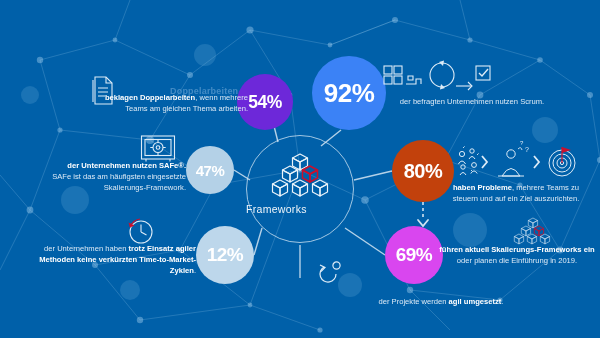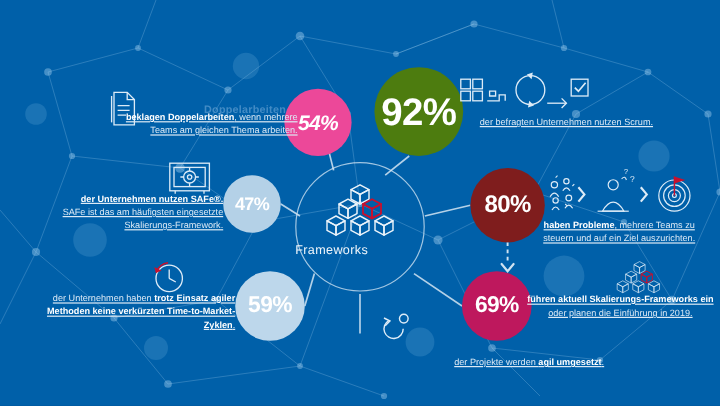--- a/index.html
+++ b/index.html
@@ -45,34 +45,33 @@
   .bubble{
     position:absolute;
     border-radius:50%;
     background:#b8d4e9;
     color:#ffffff;
     display:flex;align-items:center;justify-content:center;
     font-weight:bold;
     letter-spacing:-.5px;
     box-sizing:border-box;
   }
-  .b92{left:312px;top:56px;width:74px;height:74px;font-size:32px;background:#4d7c0f;}
-  .b54{left:237px;top:74px;width:56px;height:56px;font-size:17.5px;background:#ec4899;font-style:italic;}
+  .b92{left:312px;top:56px;width:74px;height:74px;font-size:26px;background:#3b82f6;}
+  .b54{left:237px;top:74px;width:56px;height:56px;font-size:17.5px;background:#6d28d9;}
   .b27{left:186px;top:146px;width:48px;height:48px;font-size:15px;background:#b4d1e7;}
-  .b80{left:392px;top:140px;width:62px;height:62px;font-size:20px;background:#7f1d1d;}
-  .b69{left:385px;top:226px;width:58px;height:58px;font-size:19px;background:#be185d;}
+  .b80{left:392px;top:140px;width:62px;height:62px;font-size:20px;background:#c2410c;}
+  .b69{left:385px;top:226px;width:58px;height:58px;font-size:19px;background:#d946ef;}
   .b59{left:196px;top:226px;width:58px;height:58px;font-size:19px;background:#bdd7eb;}
   .b33{left:275px;top:278px;width:50px;height:50px;font-size:16px;background:#b9d4e9;}
   
   .tx{
     position:absolute;
     color:#dceaf6;
     font-size:7.6px;
     line-height:1.45;
-    text-decoration:underline;
   }
   .tx b{color:#ffffff;font-weight:bold;}
   .tx.right{text-align:right;}
   .tx.left{text-align:center;}
   .ghost{
     position:absolute;
     color:rgba(120,175,220,0.55);
     font-size:9px;font-weight:bold;
     letter-spacing:.2px;
   }
@@ -209,21 +208,21 @@
         <path d="M8,8 L8,16 L15.5,12 L15.5,4 Z"></path>
     </g>
   </svg>
   <div class="hub-label">Frameworks</div>
 
   <div class="bubble b92">92%</div>
   <div class="bubble b54">54%</div>
   <div class="bubble b27">47%</div>
   <div class="bubble b80">80%</div>
   <div class="bubble b69">69%</div>
-  <div class="bubble b59">59%</div>
+  <div class="bubble b59">12%</div>
 
   <svg class="arrow-dashed" viewBox="0 0 16 26">
     <line x1="8" y1="0" x2="8" y2="17" stroke="#cfe2f1" stroke-width="1.6" stroke-dasharray="3,3"></line>
     <path d="M3,18 L8,24 L13,18" fill="none" stroke="#cfe2f1" stroke-width="1.8" stroke-linecap="round"></path>
   </svg>
 
   <div class="ghost" style="left:170px;top:86px;">Doppelarbeiten</div>
 
   <svg class="ic i-doc" viewBox="0 0 22 30">
     <g stroke="#dcebf7" stroke-width="1.1" fill="none">

